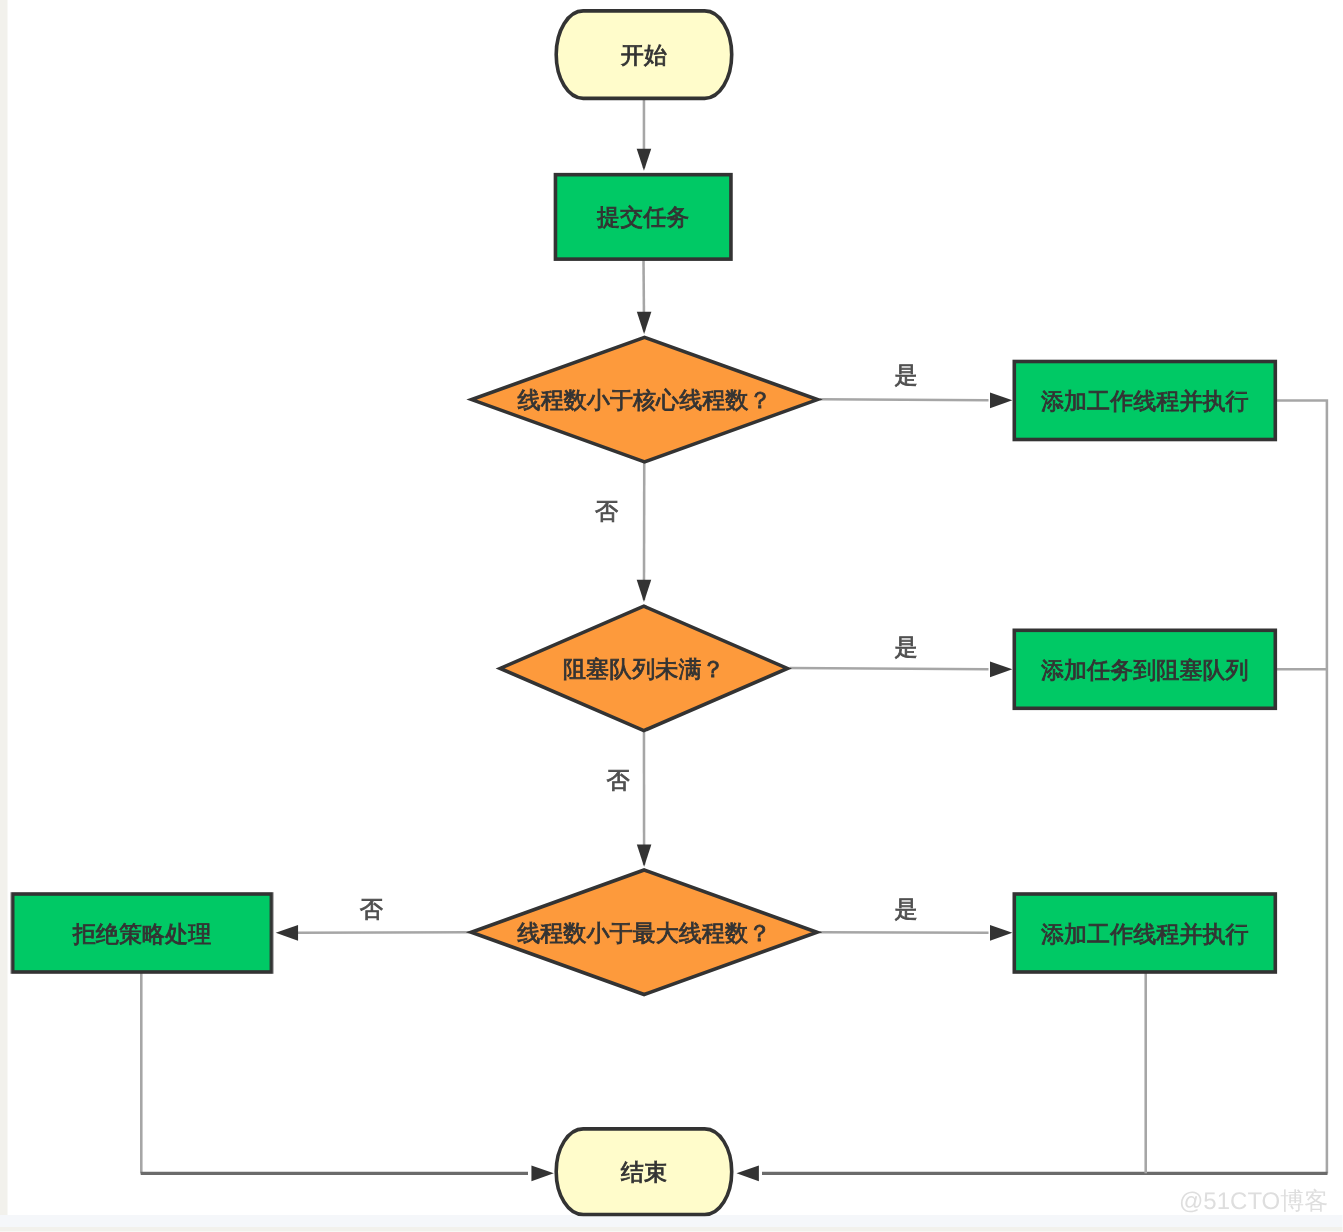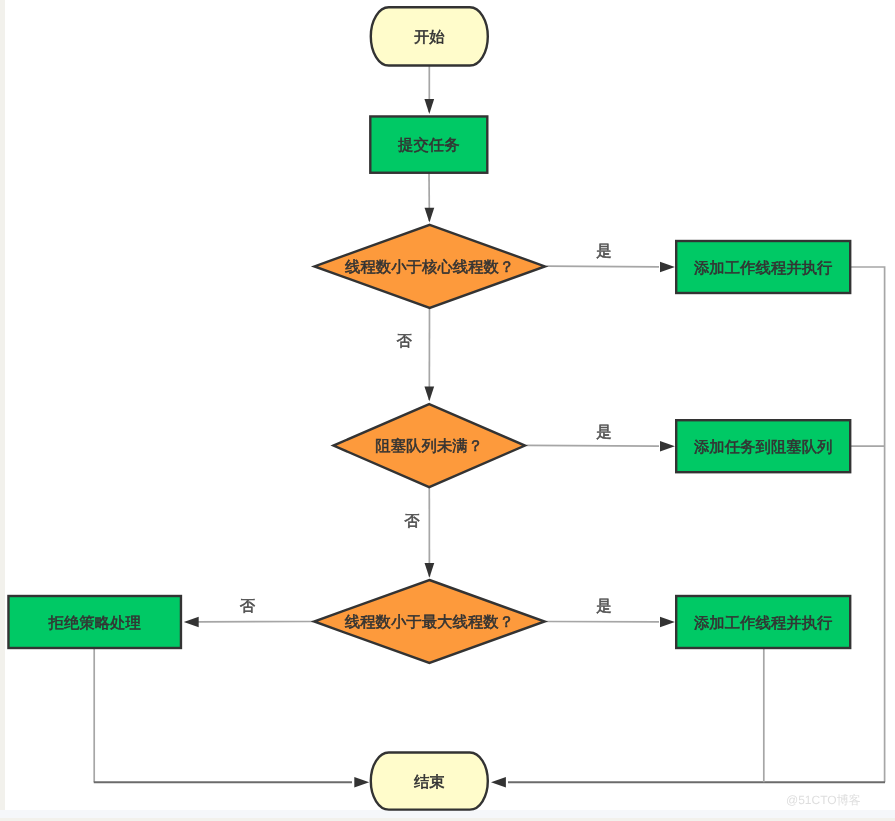--- a/index.html
+++ b/index.html
@@ -11,21 +11,21 @@
   #bottom-strip{position:absolute;left:0;top:810px;width:895px;height:8px;background:#f5f7fa;}
   #bottom-strip-2{position:absolute;left:0;top:818px;width:895px;height:3px;background:#f2f1ec;}
   #flow-svg{position:absolute;left:0;top:0;}
   #flow-svg text{will-change:opacity;}
   .node-label{fill:#333333;font-size:15.4px;text-anchor:middle;stroke:#333333;stroke-width:0.55;paint-order:stroke fill;}
   .edge-label{fill:#4f4f4f;font-size:15.4px;text-anchor:middle;stroke:#4f4f4f;stroke-width:0.55;paint-order:stroke fill;}
   .node-shape{stroke:#333333;stroke-width:2.4;}
   .edge-path{fill:none;stroke:#a6a6a6;stroke-width:1.7;}
   .edge-rail{stroke:#6b6b6b;stroke-width:2.1;}
   .arrow-head{fill:#333333;stroke:none;}
-  #watermark{position:absolute;color:#dedede;font-size:12px;line-height:1;
+  #watermark{position:absolute;color:#dedede;font-size:16px;line-height:1;
              white-space:nowrap;will-change:opacity;}
 </style>
 </head>
 <body>
 
 <div id="stage" style="background: rgb(255, 255, 255);">
   <div id="left-strip" style="background: rgb(242, 241, 236);"></div>
   <div id="bottom-strip" style="background: rgb(245, 247, 250);"></div>
   <div id="bottom-strip-2" style="background: rgb(242, 241, 236);"></div>
   <svg id="flow-svg" width="895" height="821" viewBox="0 0 895 821">

